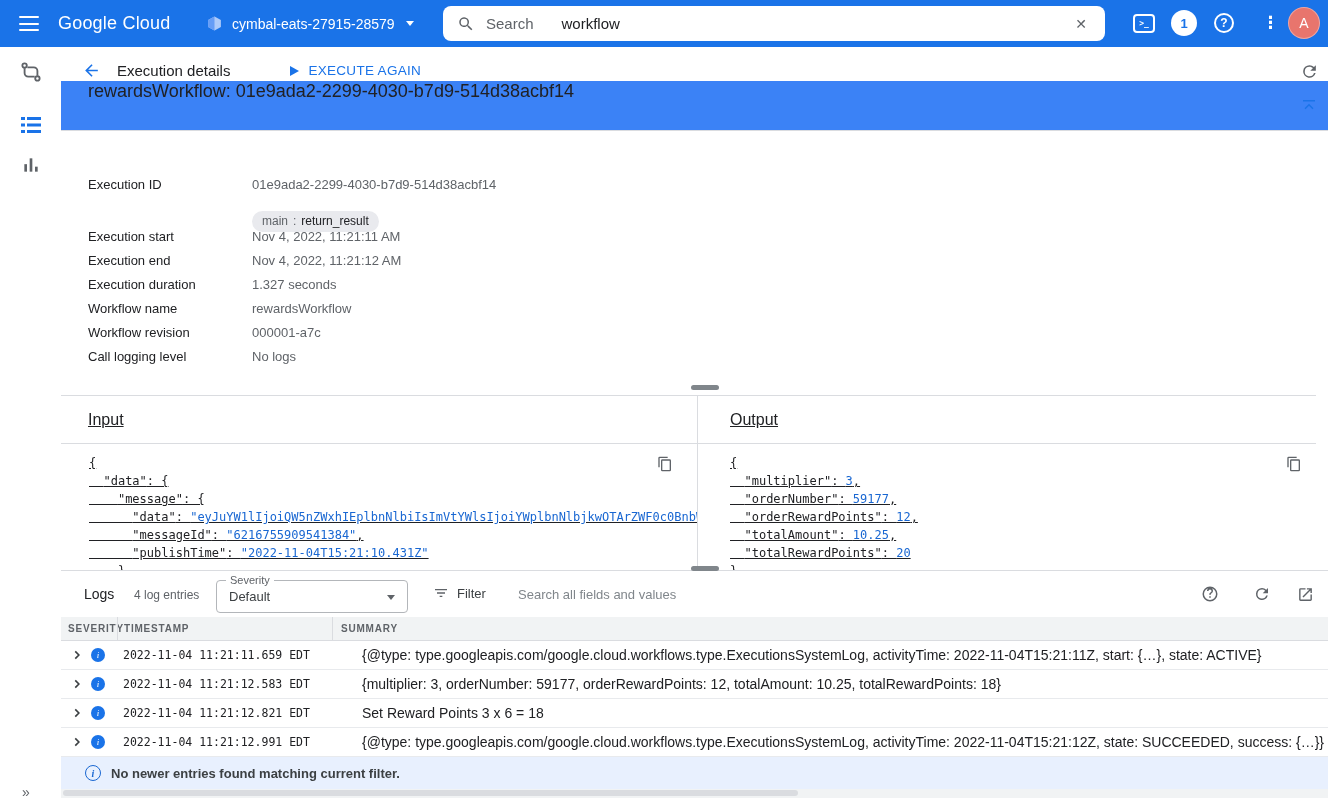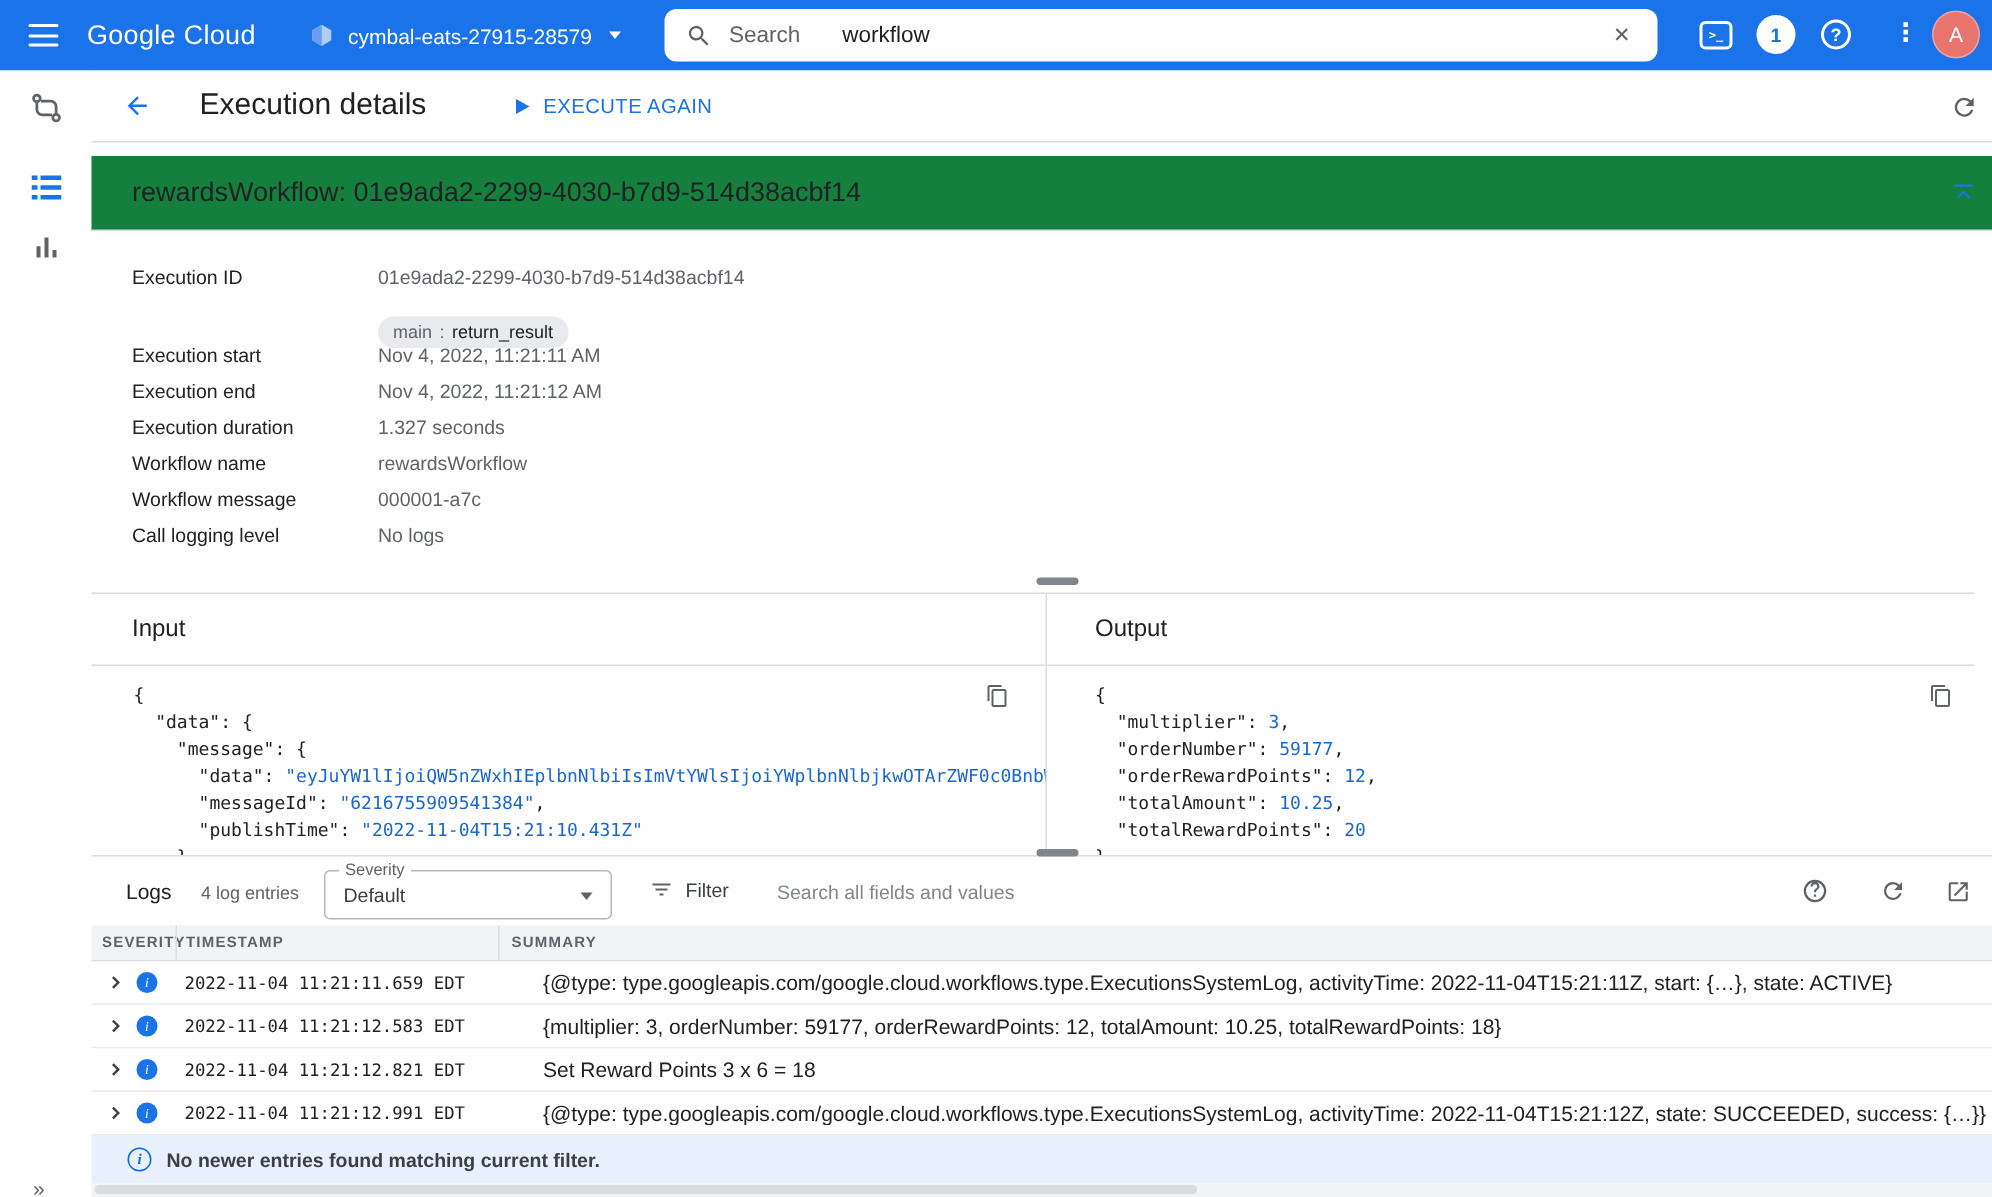--- a/index.html
+++ b/index.html
@@ -30,47 +30,47 @@
   .sidebar{position:absolute;top:47px;left:0;width:61px;bottom:0;background:#fff;}
   .side-icon{position:absolute;left:50%;transform:translateX(-50%);width:26px;height:26px;display:flex;align-items:center;justify-content:center;cursor:pointer;}
   .si-workflows{top:12px;}
   .si-executions{top:65px;}
   .si-metrics{top:105px;}
   .side-expand{position:absolute;left:22px;bottom:-2px;color:#5f6368;font-size:14px;cursor:pointer;}
 
   
   .toolbar{position:absolute;left:61px;right:0;top:47px;height:48px;border-bottom:1px solid #dadce0;display:flex;align-items:center;background:#fff;}
   .back-btn{margin-left:20px;width:20px;height:20px;cursor:pointer;display:flex;align-items:center;justify-content:center;}
-  .tb-title{margin-left:32px;font-size:20px;color:#202124;}
+  .tb-title{margin-left:16px;font-size:15px;color:#202124;}
   .exec-again{margin-left:60px;display:flex;align-items:center;gap:9px;color:#1a73e8;font-size:13.5px;font-weight:500;letter-spacing:.3px;cursor:pointer;}
   .play-tri{width:0;height:0;border-top:5.5px solid transparent;border-bottom:5.5px solid transparent;border-left:9px solid #1a73e8;}
   .tb-refresh{position:absolute;right:8px;top:13px;width:22px;height:22px;display:flex;align-items:center;justify-content:center;cursor:pointer;}
 
   
-  .heading-row{position:absolute;left:61px;right:0;top:104px;height:50px;border-bottom:1px solid #dadce0;display:flex;align-items:center;background:#15803d;}
+  .heading-row{position:absolute;left:61px;right:0;top:81px;height:50px;border-bottom:1px solid #dadce0;display:flex;align-items:flex-start;background:#3b82f6;}
   .page-heading{margin-left:27px;font-size:18px;color:#202124;}
   .collapse-btn{position:absolute;right:8px;top:14px;width:22px;height:22px;display:flex;align-items:center;justify-content:center;cursor:pointer;}
 
   
   .details{position:absolute;left:61px;top:145px;width:720px;}
   .details-inner{padding:27px 0 0 27px;font-size:13px;}
   .d-row{display:flex;align-items:center;height:24px;}
   .d-label{width:164px;color:#202124;flex:none;}
   .d-value{color:#5f6368;}
   .d-value.state{display:flex;align-items:center;color:#5f6368;}
   .state-icon{width:15px;height:15px;border-radius:50%;background:#1e8e3e;margin-right:8px;display:inline-flex;align-items:center;justify-content:center;}
   .state-icon span{color:#fff;font-size:10px;line-height:1;}
   .chip-row{height:28px;display:flex;align-items:center;}
   .chip{margin-left:164px;background:#e9eaee;border-radius:12px;padding:3px 10px 4px;font-size:12px;display:inline-flex;align-items:center;gap:5px;margin-top:22px;}
   .chip .scope{color:#5f6368;}
   .chip .sep{color:#5f6368;}
   .chip .step{color:#202124;font-weight:normal;}
 
   
-  .split{position:absolute;left:61px;right:12px;top:395px;height:175px;border-top:1px solid #dadce0;display:flex;background:#fff;}
+  .split{position:absolute;left:61px;right:12px;top:395px;height:175px;border-top:1px solid #dadce0;display:flex;background:#fff;text-decoration:underline;}
   .panel{position:relative;height:100%;}
   .panel.input{width:637px;border-right:1px solid #dadce0;flex:none;}
   .panel.output{flex:1;}
   .panel-header{height:48px;border-bottom:1px solid #dadce0;display:flex;align-items:center;}
   .ph-title{margin-left:27px;font-size:16px;color:#202124;}
   .panel.output .ph-title{margin-left:32px;}
   .panel-body{position:relative;height:126px;overflow:hidden;padding:10px 0 0 28px;}
   .panel.output .panel-body{padding-left:32px;}
   .code-line{font-family:"DejaVu Sans Mono","Liberation Mono",monospace;font-size:12px;line-height:18px;white-space:pre;color:#202124;}
   .tk-p{color:#202124;} .tk-k{color:#202124;} .tk-s{color:#1967d2;} .tk-n{color:#1967d2;}
@@ -235,21 +235,21 @@
     </div>
     <div class="d-row">
       <div class="d-label">Execution duration</div>
       <div class="d-value">1.327 seconds</div>
     </div>
     <div class="d-row">
       <div class="d-label">Workflow name</div>
       <div class="d-value">rewardsWorkflow</div>
     </div>
     <div class="d-row">
-      <div class="d-label">Workflow message</div>
+      <div class="d-label">Workflow revision</div>
       <div class="d-value">000001-a7c</div>
     </div>
     <div class="d-row">
       <div class="d-label">Call logging level</div>
       <div class="d-value">No logs</div>
     </div>
   </div>
 </div>
 
 <div class="drag-handle dh-top"></div>

